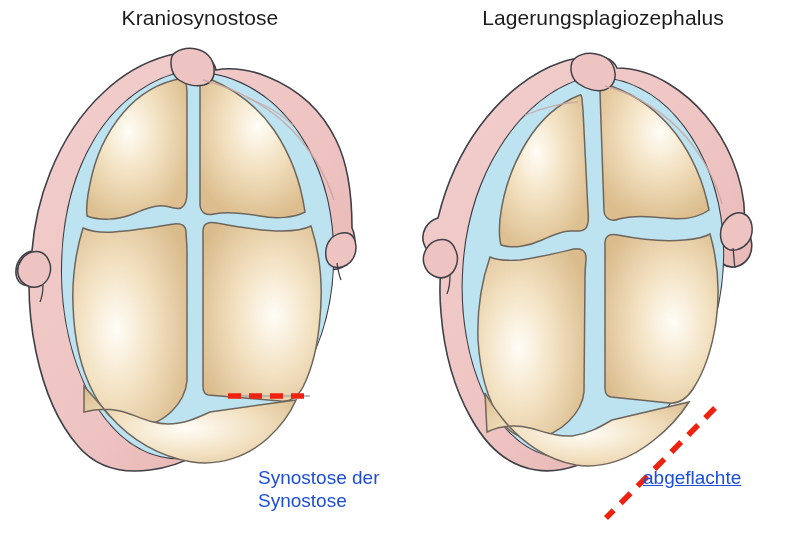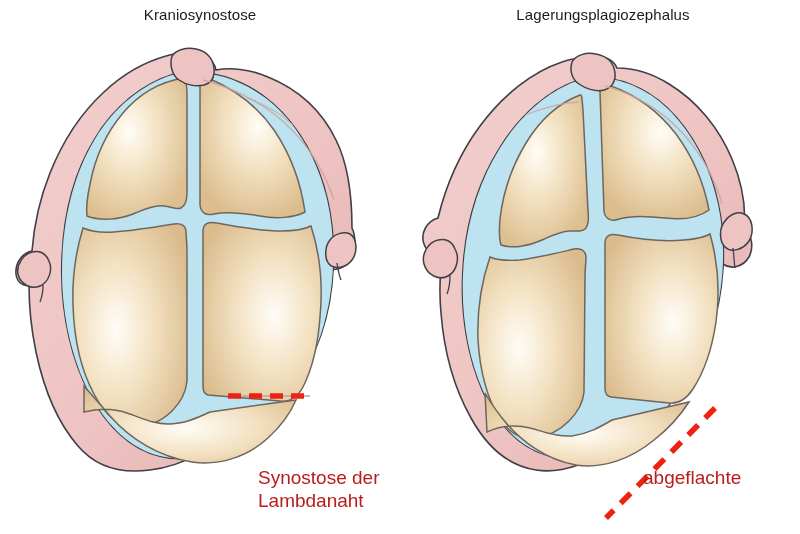--- a/index.html
+++ b/index.html
@@ -17,41 +17,41 @@
   }
   #figure {
     position: absolute;
     left: 0; top: 0;
     width: 800px;
     height: 534px;
   }
   .panel-title {
     position: absolute;
     top: 6px;
-    font-size: 15px;
+    font-size: 21px;
     color: #1b1b1b;
     text-align: center;
     white-space: nowrap;
     letter-spacing: 0.1px;
   }
   #title-left  { left: 0;   width: 400px; }
   #title-right { left: 403px; width: 400px; }
 
   .caption {
     position: absolute;
     font-size: 19px;
     line-height: 23px;
-    color: #b91c1c;
+    color: #1d4ed8;
     white-space: nowrap;
   }
   #caption-left  { left: 258px; top: 466px; }
   #caption-right { left: 643px; top: 466px; text-align: right; }
   .caption .l2 { display: block; }
   #caption-left .l1, #caption-left .l2 { display: block; text-align: left; }
-  #caption-right .l1, #caption-right .l2 { display: block; text-align: left; }
+  #caption-right .l1, #caption-right .l2 { display: block; text-align: left; text-decoration: underline; }
 </style>
 </head>
 <body>
 
 <div class="panel-title" id="title-left">Kraniosynostose</div>
 
 <div class="panel-title" id="title-right">Lagerungsplagiozephalus</div>
 
 <svg id="figure" viewBox="0 0 800 534" xmlns="http://www.w3.org/2000/svg">
   <defs>
@@ -332,18 +332,18 @@
          C457,271 460,258 455,249
          C452,241 445,238 438,240 Z" fill="#eec4c2" stroke="#3f3f47" stroke-width="1.5"></path>
     <path d="M450,275 C450,283 449,289 447,294" fill="none" stroke="#3f3f47" stroke-width="1.3"></path>
 
     <line x1="715" y1="408" x2="606" y2="518" stroke="#ee2211" stroke-width="5.6" stroke-linecap="butt" stroke-dasharray="14 10"></line>
   </g>
 </svg>
 
 <div class="caption" id="caption-left">
   <span class="l1">Synostose der</span>
-  <span class="l2">Lambdanaht</span>
+  <span class="l2">Synostose</span>
 </div>
 
 <div class="caption" id="caption-right">
   <span class="l1">abgeflachte</span>
 </div>
 
 </body></html>

